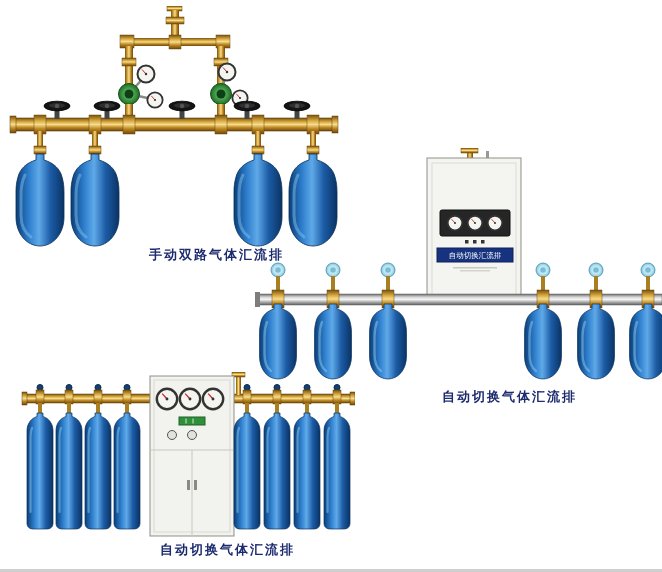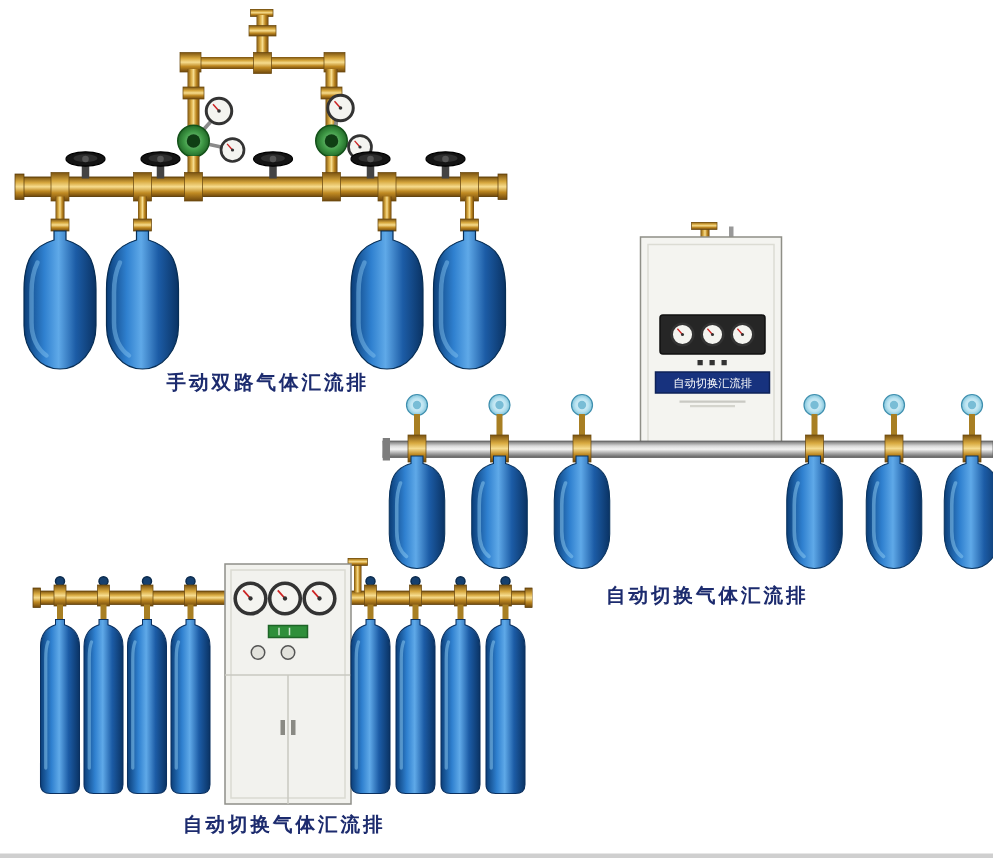--- a/index.html
+++ b/index.html
@@ -11,20 +11,21 @@
   }
   .stage { position: relative; width: 662px; height: 572px; background: #fff; }
   .product-svg { position: absolute; }
   .caption {
     position: absolute;
     font-weight: bold;
     font-size: 13px;
     letter-spacing: 2px;
     color: #1c2b6e;
     white-space: nowrap;
+    margin-left: 38px;
   }
   .bottom-strip {
     position: absolute; left: 0; right: 0; bottom: 0;
     height: 3px; background: #cfcfcf;
   }
 </style>
 </head>
 <body>
 
 <div class="stage">

